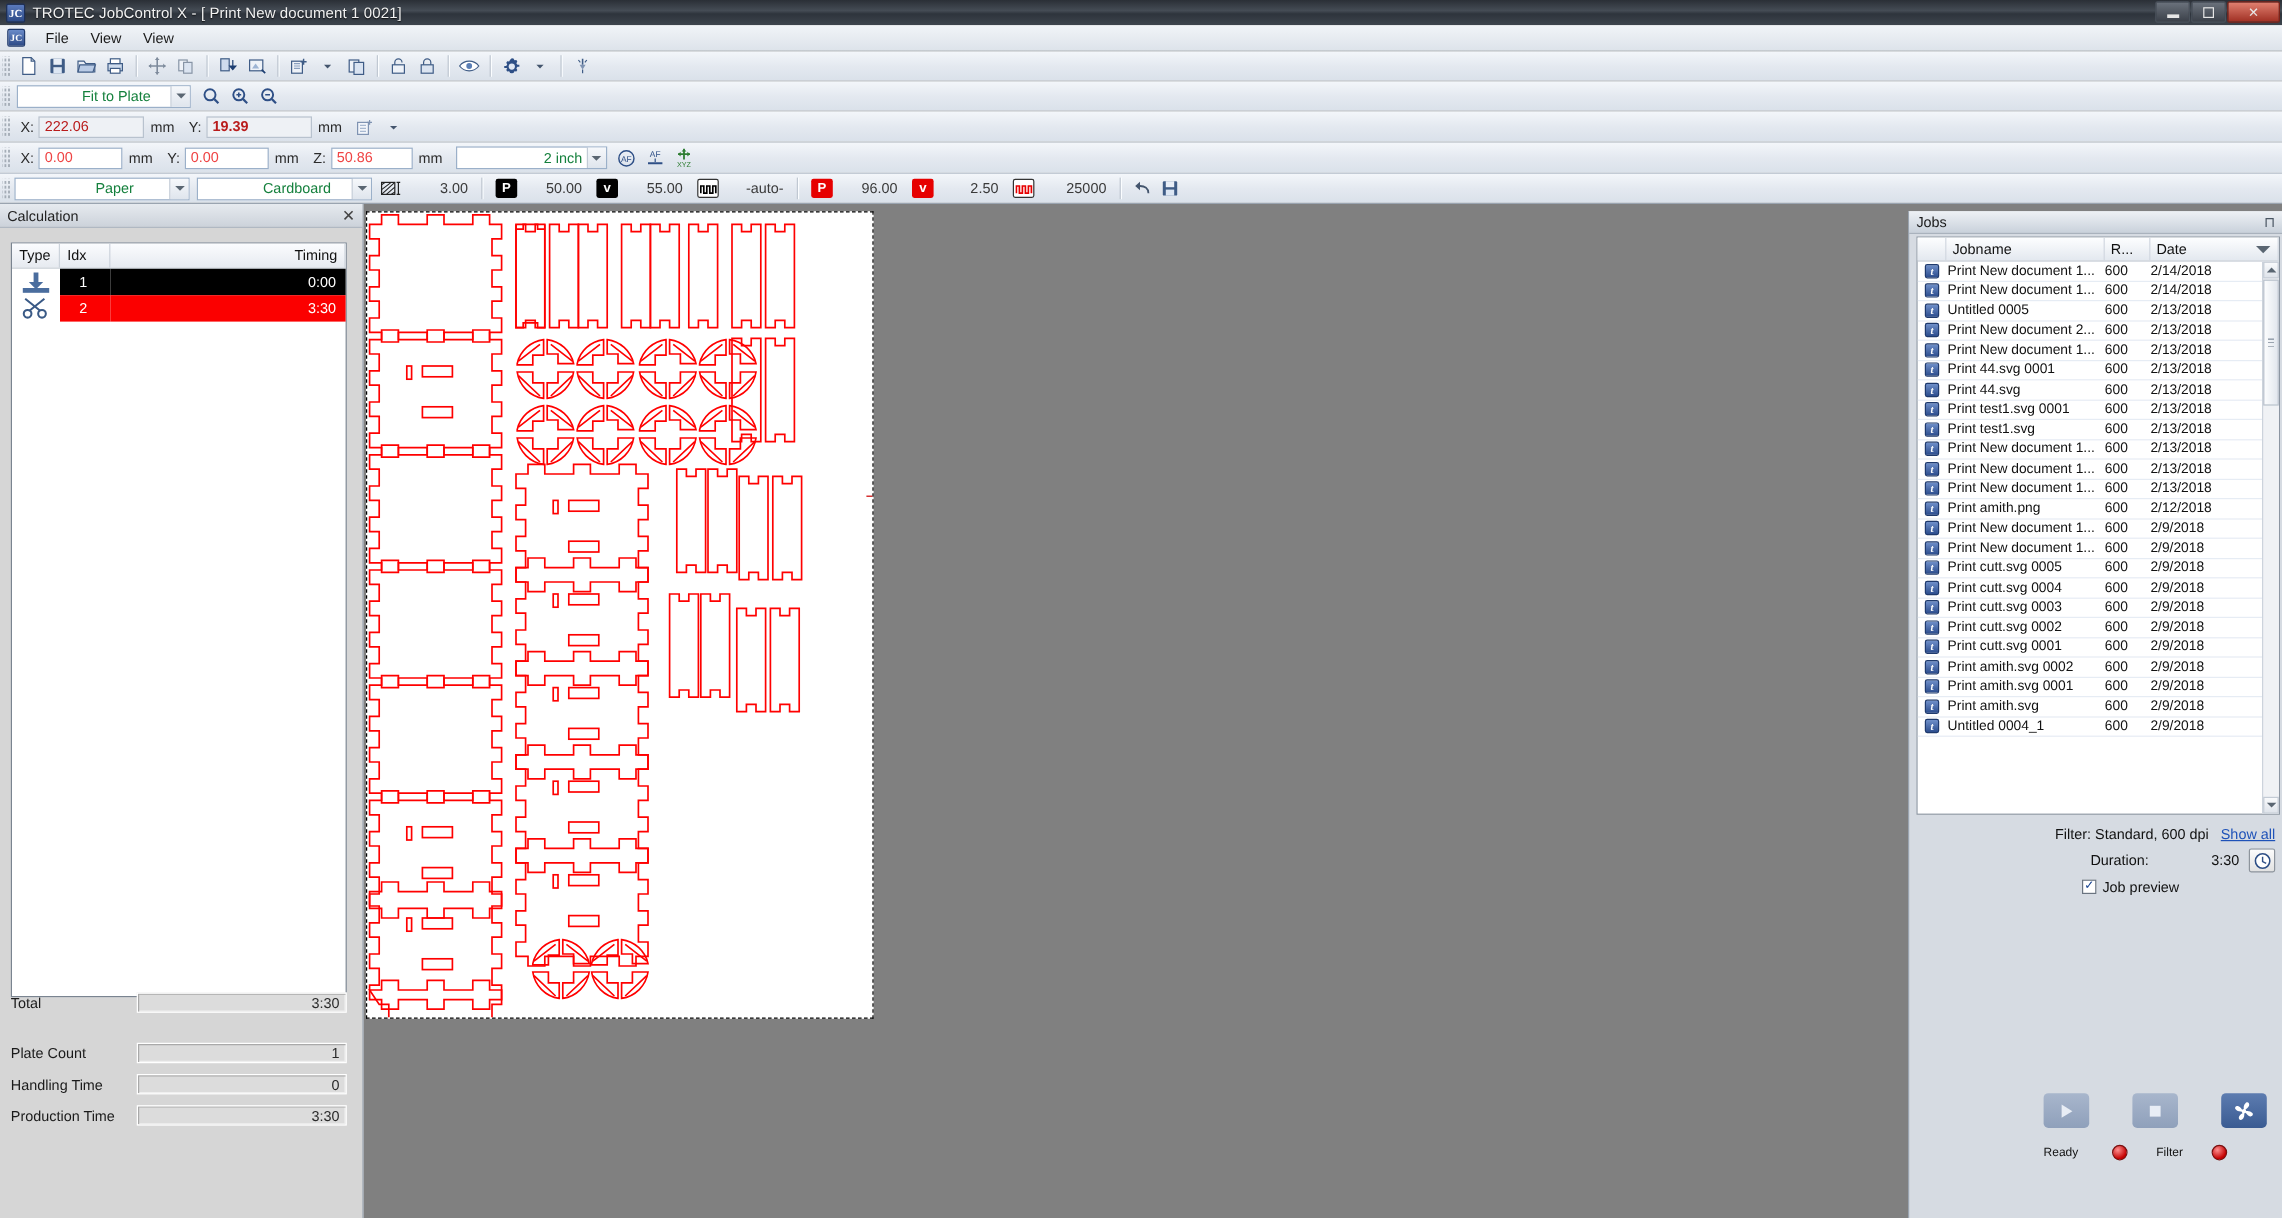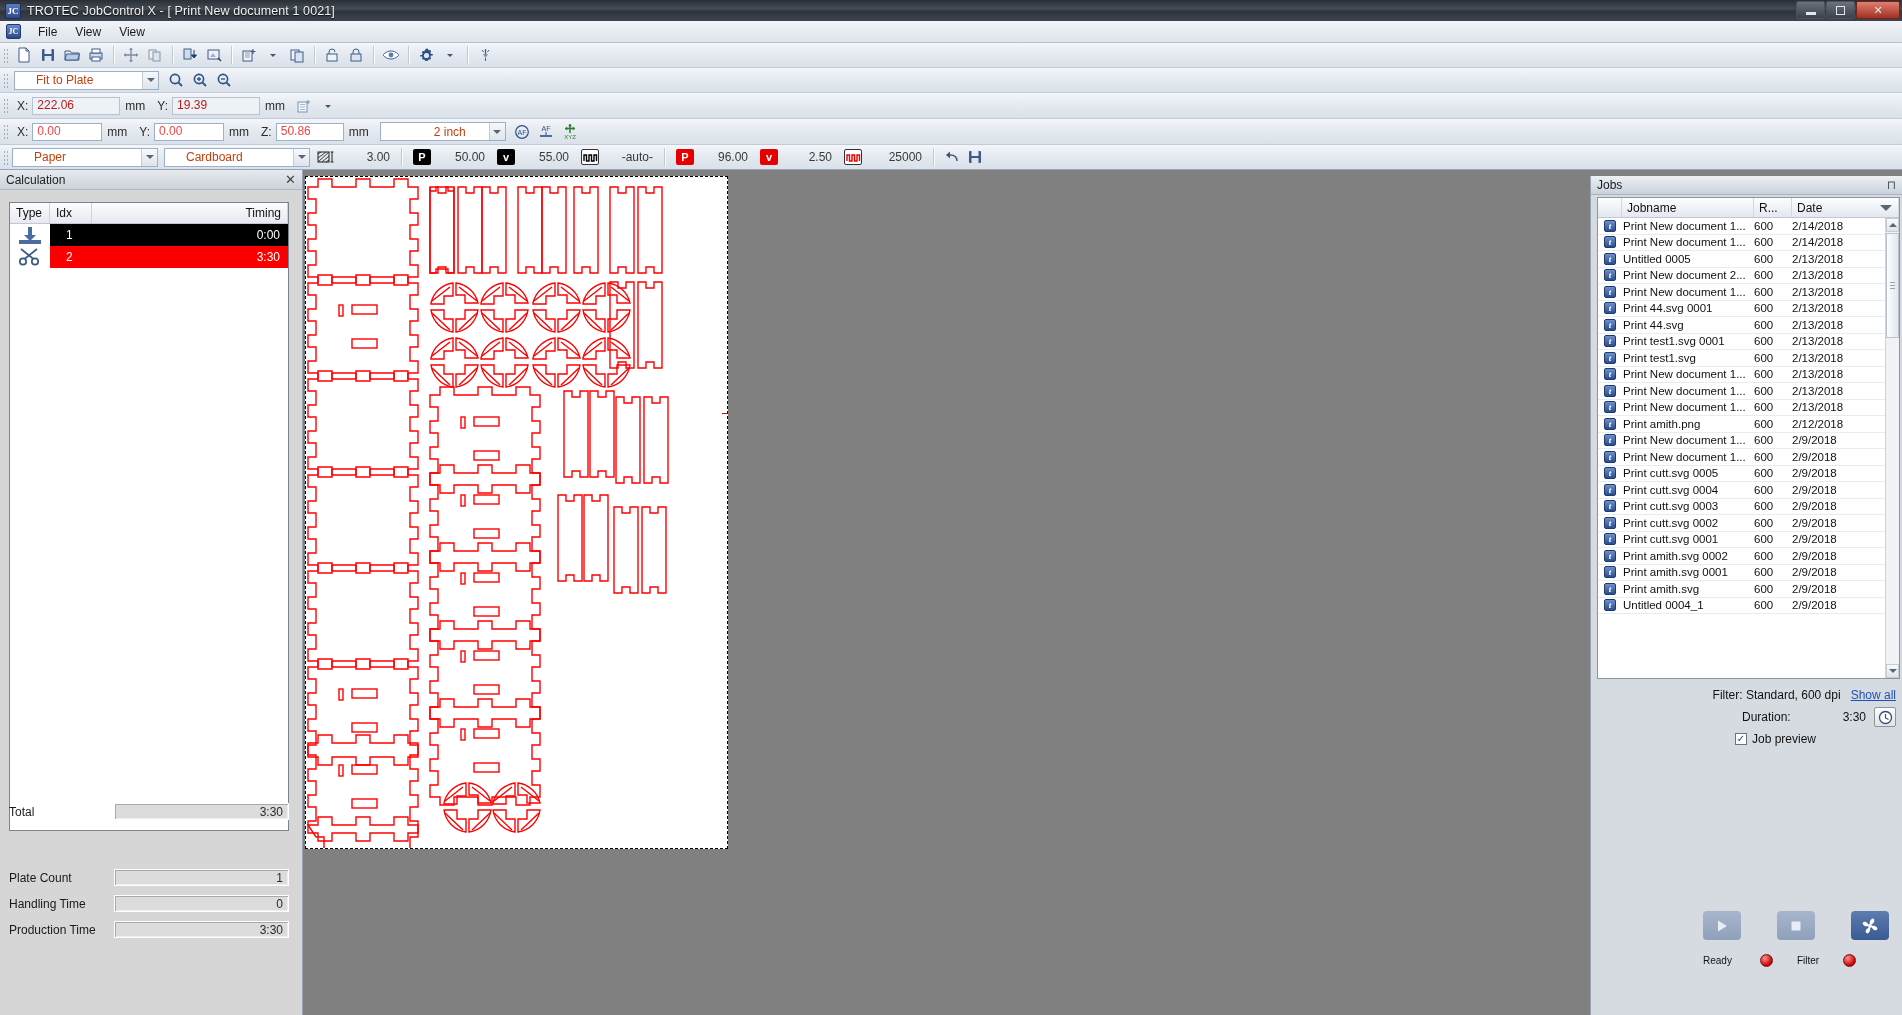--- a/index.html
+++ b/index.html
@@ -90,22 +90,22 @@
 
   .txtbox {
     height:18px; background:#fff; border:1px solid #9bb0c9;
     font-size:12px; color:#ef4444; padding:1px 4px; line-height:15px;
     display:flex; align-items:center;
   }
   .txtbox.ro { background:#eef1f5; color:#b91c1c; border-color:#b8c2ce;}
 
   .combo {
     height:19px; background:#fff; border:1px solid #9bb0c9;
-    display:flex; align-items:center; font-size:12px; color:#c2410c;
-    padding-left:21px; position:relative;
+    display:flex; align-items:center; font-size:12px; color:#15803d;
+    padding-left:21px; position:relative;justify-content:center;
   }
   .combo .arrow {
     position:absolute; right:0; top:0; bottom:0; width:16px;
     background: linear-gradient(180deg,#f6f8fb,#dfe5ed);
     border-left:1px solid #c2cbd6;
     display:flex; align-items:center; justify-content:center;
   }
   .combo .arrow::after{
     content:""; border-left:4px solid transparent; border-right:4px solid transparent;
     border-top:4px solid #5a6672;
@@ -447,21 +447,21 @@
         </svg>
       </div>
   </div>
 
   <div class="toolbar tb3">
     <div class="grip"></div>
     <span class="lbl">X:</span>
     <div class="txtbox ro" style="width:88px;">222.06</div>
     <span class="unit">mm</span>
     <span class="lbl">Y:</span>
-    <div class="txtbox ro" style="width:88px;">19.39</div>
+    <div class="txtbox ro" style="width:88px;font-weight:bold;">19.39</div>
     <span class="unit">mm</span>
     <div class="ticon">
       <svg width="16" height="16" viewBox="0 0 16 16">
           <rect x="2" y="4" width="9" height="10" fill="#f2f5fa" stroke="#7f93b2"></rect>
           <path d="M4 6.5h5M4 9h5M4 11.5h5" stroke="#a7b8d0"></path>
           <path d="M12 2v4M10 4h4" stroke="#7f93b2"></path>
         </svg>
       </div>
     <div class="ticon">
       <svg width="8" height="16" viewBox="0 0 8 16">
@@ -726,21 +726,21 @@
               <circle cx="8" cy="14.5" r="3.2" fill="none" stroke="#3a5a86" stroke-width="1.7"></circle>
               <circle cx="20" cy="14.5" r="3.2" fill="none" stroke="#3a5a86" stroke-width="1.7"></circle>
               <path d="M9.5 12L22 2M18.5 12L6 2" stroke="#3a5a86" stroke-width="1.7"></path>
             </svg>
         </div>
         <div class="row-red c-idx">2</div>
         <div class="row-red c-time">3:30</div>
       </div>
     </div>
 
-    <div class="calc-field-row" style="top:633px;">
+    <div class="calc-field-row" style="top:657px;">
       <div class="cf-label">Total</div>
       <div class="cf-val">3:30</div>
     </div>
     <div class="calc-field-row" style="top:699px;">
       <div class="cf-label">Plate Count</div>
       <div class="cf-val">1</div>
     </div>
     <div class="calc-field-row" style="top:725px;">
       <div class="cf-label">Handling Time</div>
       <div class="cf-val">0</div>

